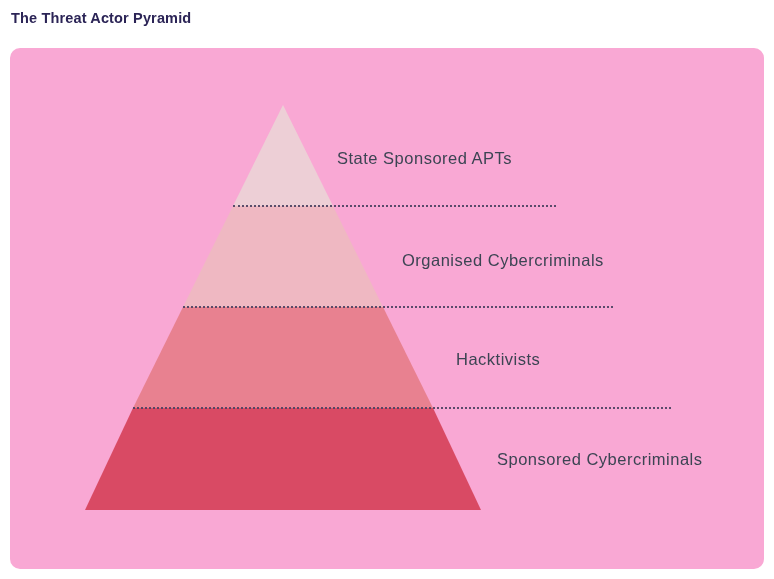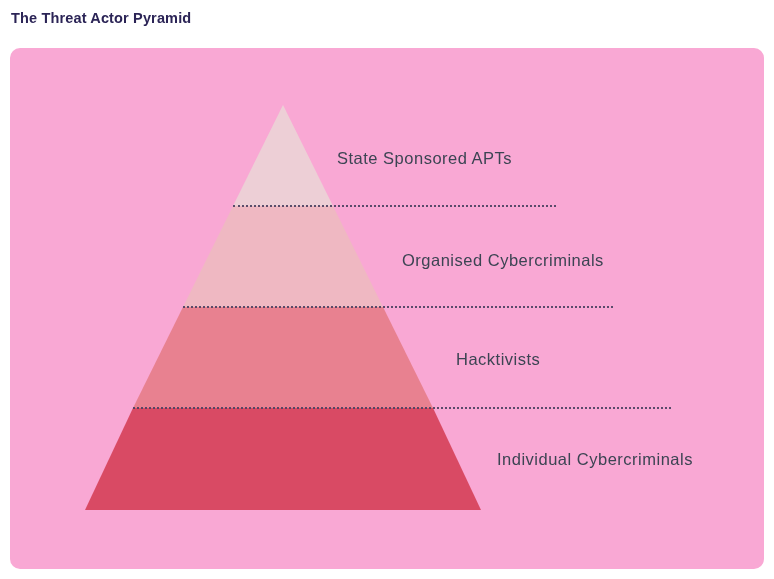--- a/index.html
+++ b/index.html
@@ -133,18 +133,18 @@
         <polygon points="123,360 423,360 471,462 75,462" fill="#d94a64"></polygon>
       </svg>
 
       <div class="leader-line" id="leader-line-1" style="border-top-color: rgb(77, 68, 99);"></div>
       <div class="leader-line" id="leader-line-2" style="border-top-color: rgb(77, 68, 99);"></div>
       <div class="leader-line" id="leader-line-3" style="border-top-color: rgb(77, 68, 99);"></div>
 
       <div class="tier-label" id="tier-label-1" style="color: rgb(60, 68, 83);">State Sponsored APTs</div>
       <div class="tier-label" id="tier-label-2" style="color: rgb(60, 68, 83);">Organised Cybercriminals</div>
       <div class="tier-label" id="tier-label-3" style="color: rgb(60, 68, 83);">Hacktivists</div>
-      <div class="tier-label" id="tier-label-4" style="color: rgb(60, 68, 83);">Individual Cybercriminals</div>
+      <div class="tier-label" id="tier-label-4" style="color: rgb(60, 68, 83);">Sponsored Cybercriminals</div>
 
     </div>
   </div>
 
 </div>
 
 </body></html>

